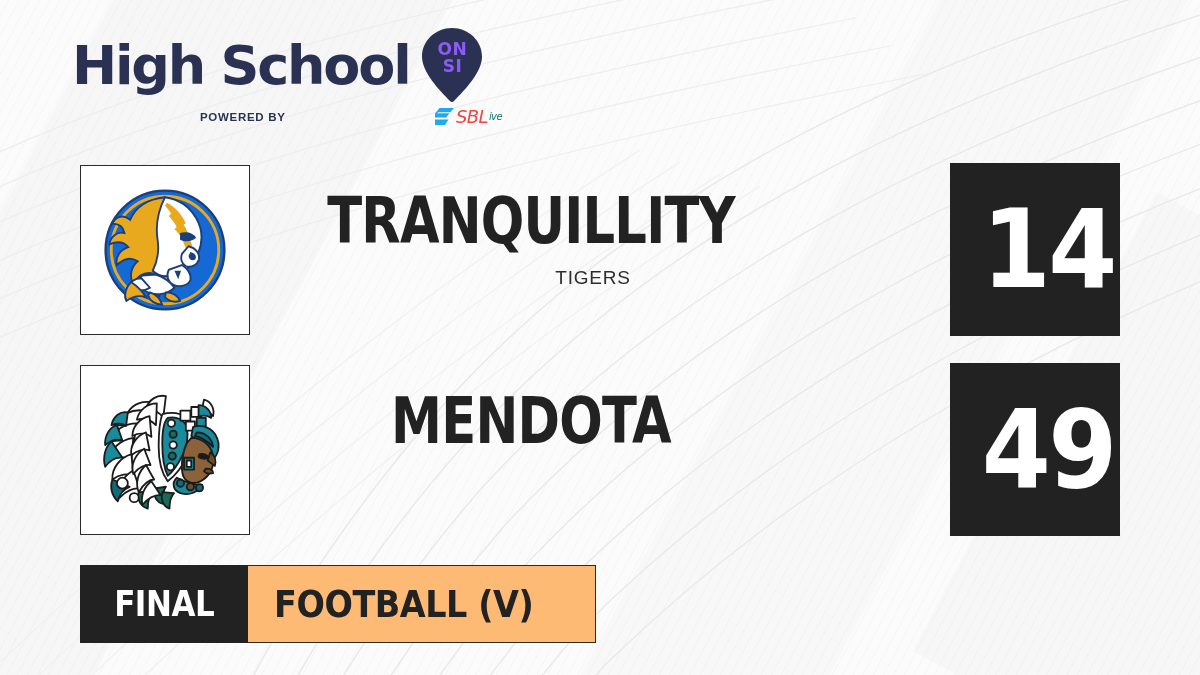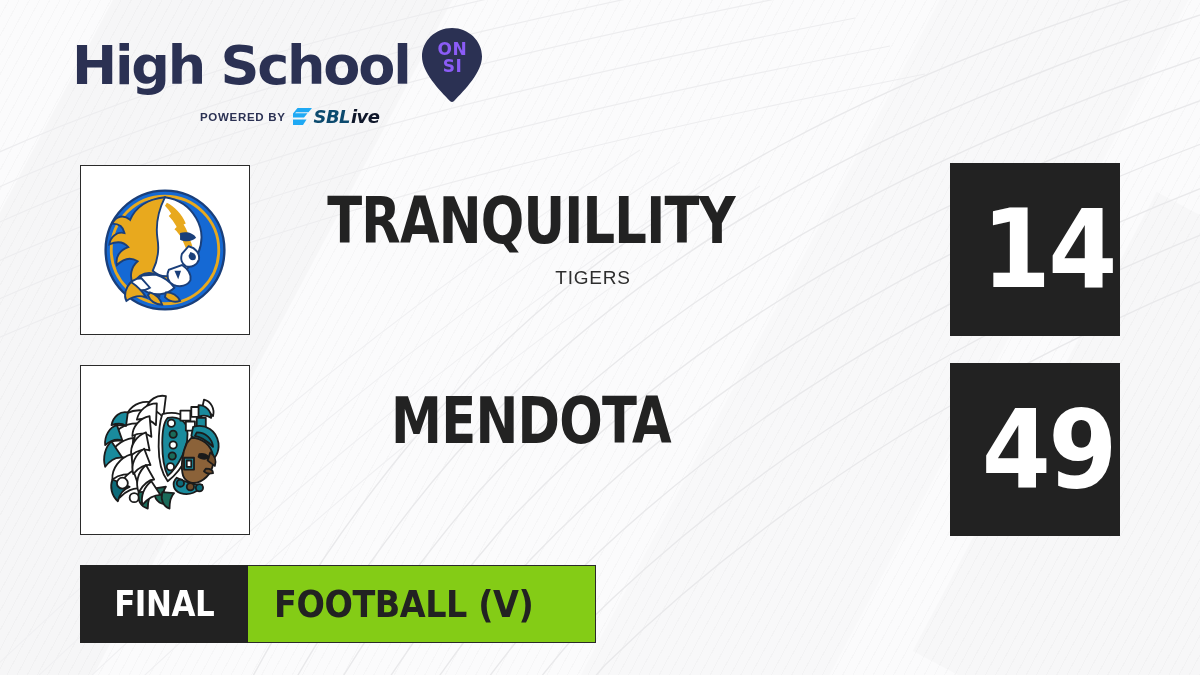--- a/index.html
+++ b/index.html
@@ -63,38 +63,38 @@
   #onsi-pin svg { position:absolute; inset:0; }
   #onsi-text {
     position:absolute; left:0; top:13px; width:62px;
     text-align:center; color:#8b5cf6;
     font-family:"DejaVu Sans", sans-serif;
     font-weight:bold; font-size:17px; line-height:17px;
     letter-spacing:.5px;
   }
   #powered-row {
     display:flex; align-items:center; gap:7px;
-    margin-top:4px; padding-left:128px;
+    margin-top:4px; padding-left:128px;justify-content:space-between;
   }
   #powered-label {
     font-family:"Liberation Sans", sans-serif;
     font-weight:bold; font-size:11.5px; letter-spacing:.7px;
     color:#2b3153;
   }
   #sblive-mark { display:flex; align-items:center; gap:2px; }
   #sblive-glyph { width:19px; height:17px; }
   #sblive-sbl {
     font-family:"DejaVu Sans", sans-serif;
-    font-weight:bold; font-size:18px; letter-spacing:-.6px;
-    color:#0c4a6e; font-style:italic;
+    font-weight:normal; font-size:18px; letter-spacing:-.6px;
+    color:#ef4444; font-style:italic;
   }
   #sblive-ive {
     font-family:"DejaVu Sans", sans-serif;
-    font-weight:bold; font-size:18px; letter-spacing:-.6px;
-    color:#0f172a; font-style:italic; margin-left:-1px;
+    font-weight:normal; font-size:10px; letter-spacing:-.6px;
+    color:#0f766e; font-style:italic; margin-left:-1px;
   }
 
   
   .team-row { position:absolute; left:80px; width:1040px; height:170px; }
   #team-row-0 { top:165px; }
   #team-row-1 { top:365px; }
 
   .logo-box {
     position:absolute; left:0; top:0;
     width:170px; height:170px;
@@ -150,21 +150,21 @@
     display:flex; align-items:center; justify-content:center;
     padding:0 26px;
   }
   #status-state-label {
     font-family:"DejaVu Sans", sans-serif;
     font-weight:bold; font-size:36px; line-height:36px;
     color:#ffffff; letter-spacing:-.5px;
     transform:scaleX(0.86);
   }
   #status-sport {
-    background:#84cc16;
+    background:#fdba74;
     border:1.5px solid #2a2a2a;
     border-left:none;
     display:flex; align-items:center; justify-content:flex-start;
     padding:0 26px;
   }
   #status-sport-label {
     font-family:"DejaVu Sans", sans-serif;
     font-weight:bold; font-size:38px; line-height:38px;
     color:#222222; letter-spacing:-.5px;
     transform:scaleX(0.88); transform-origin:left center;

